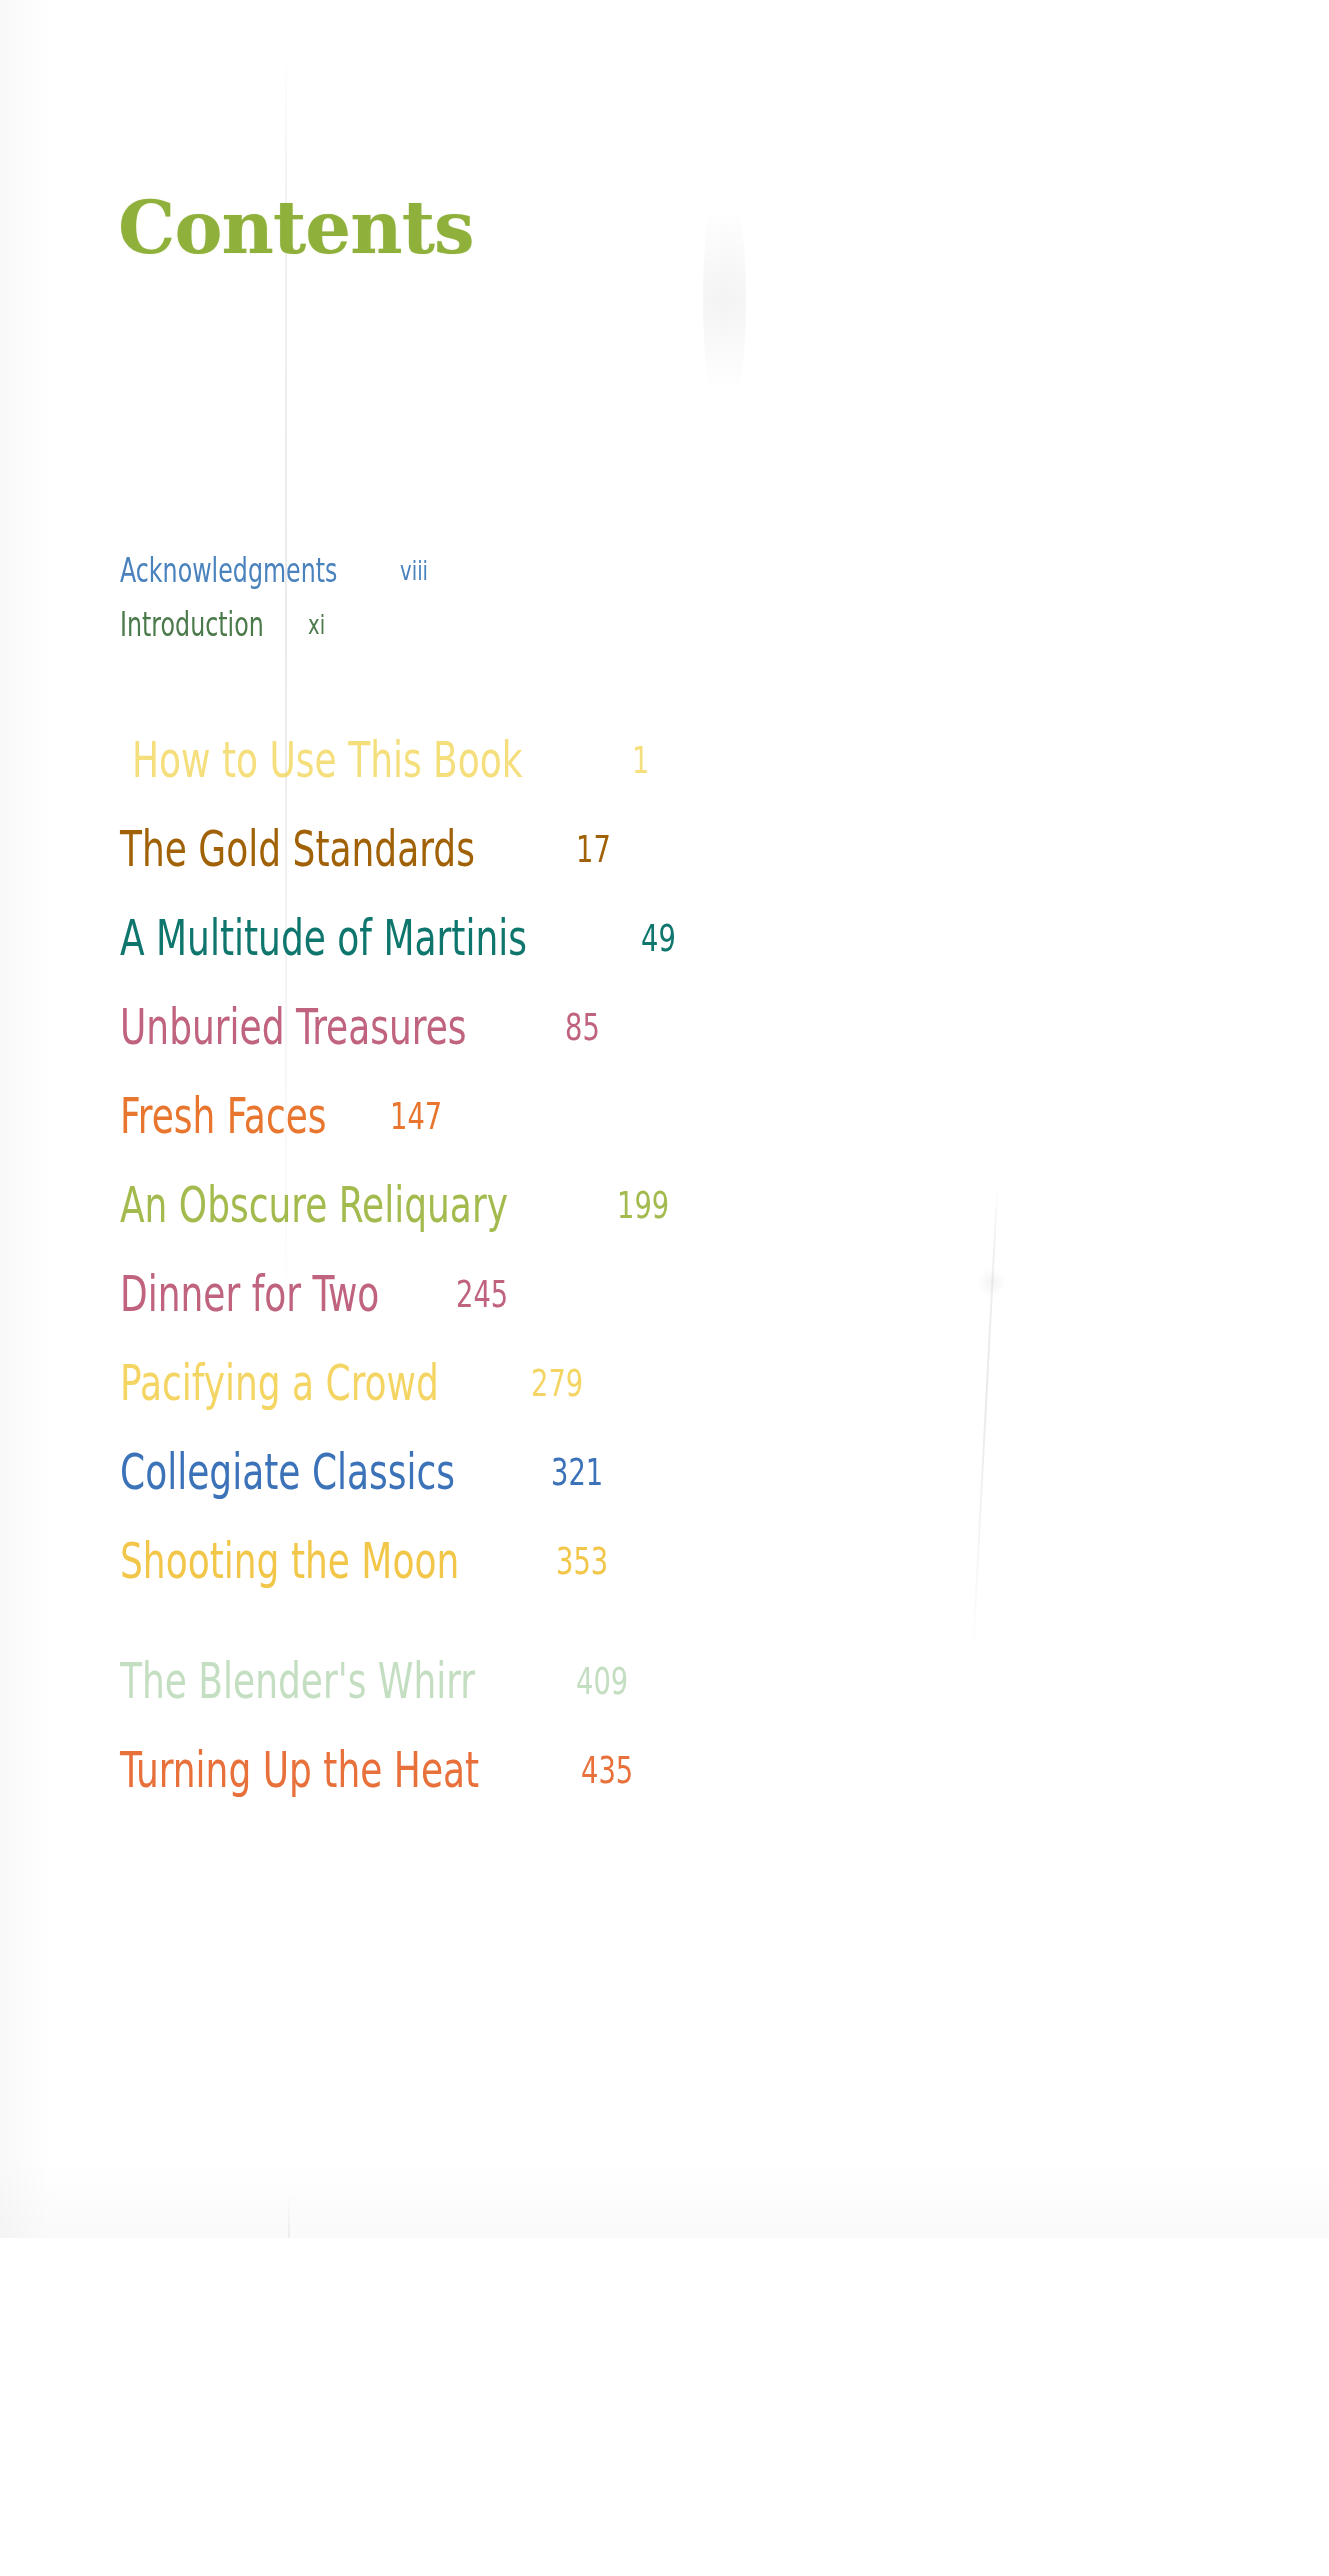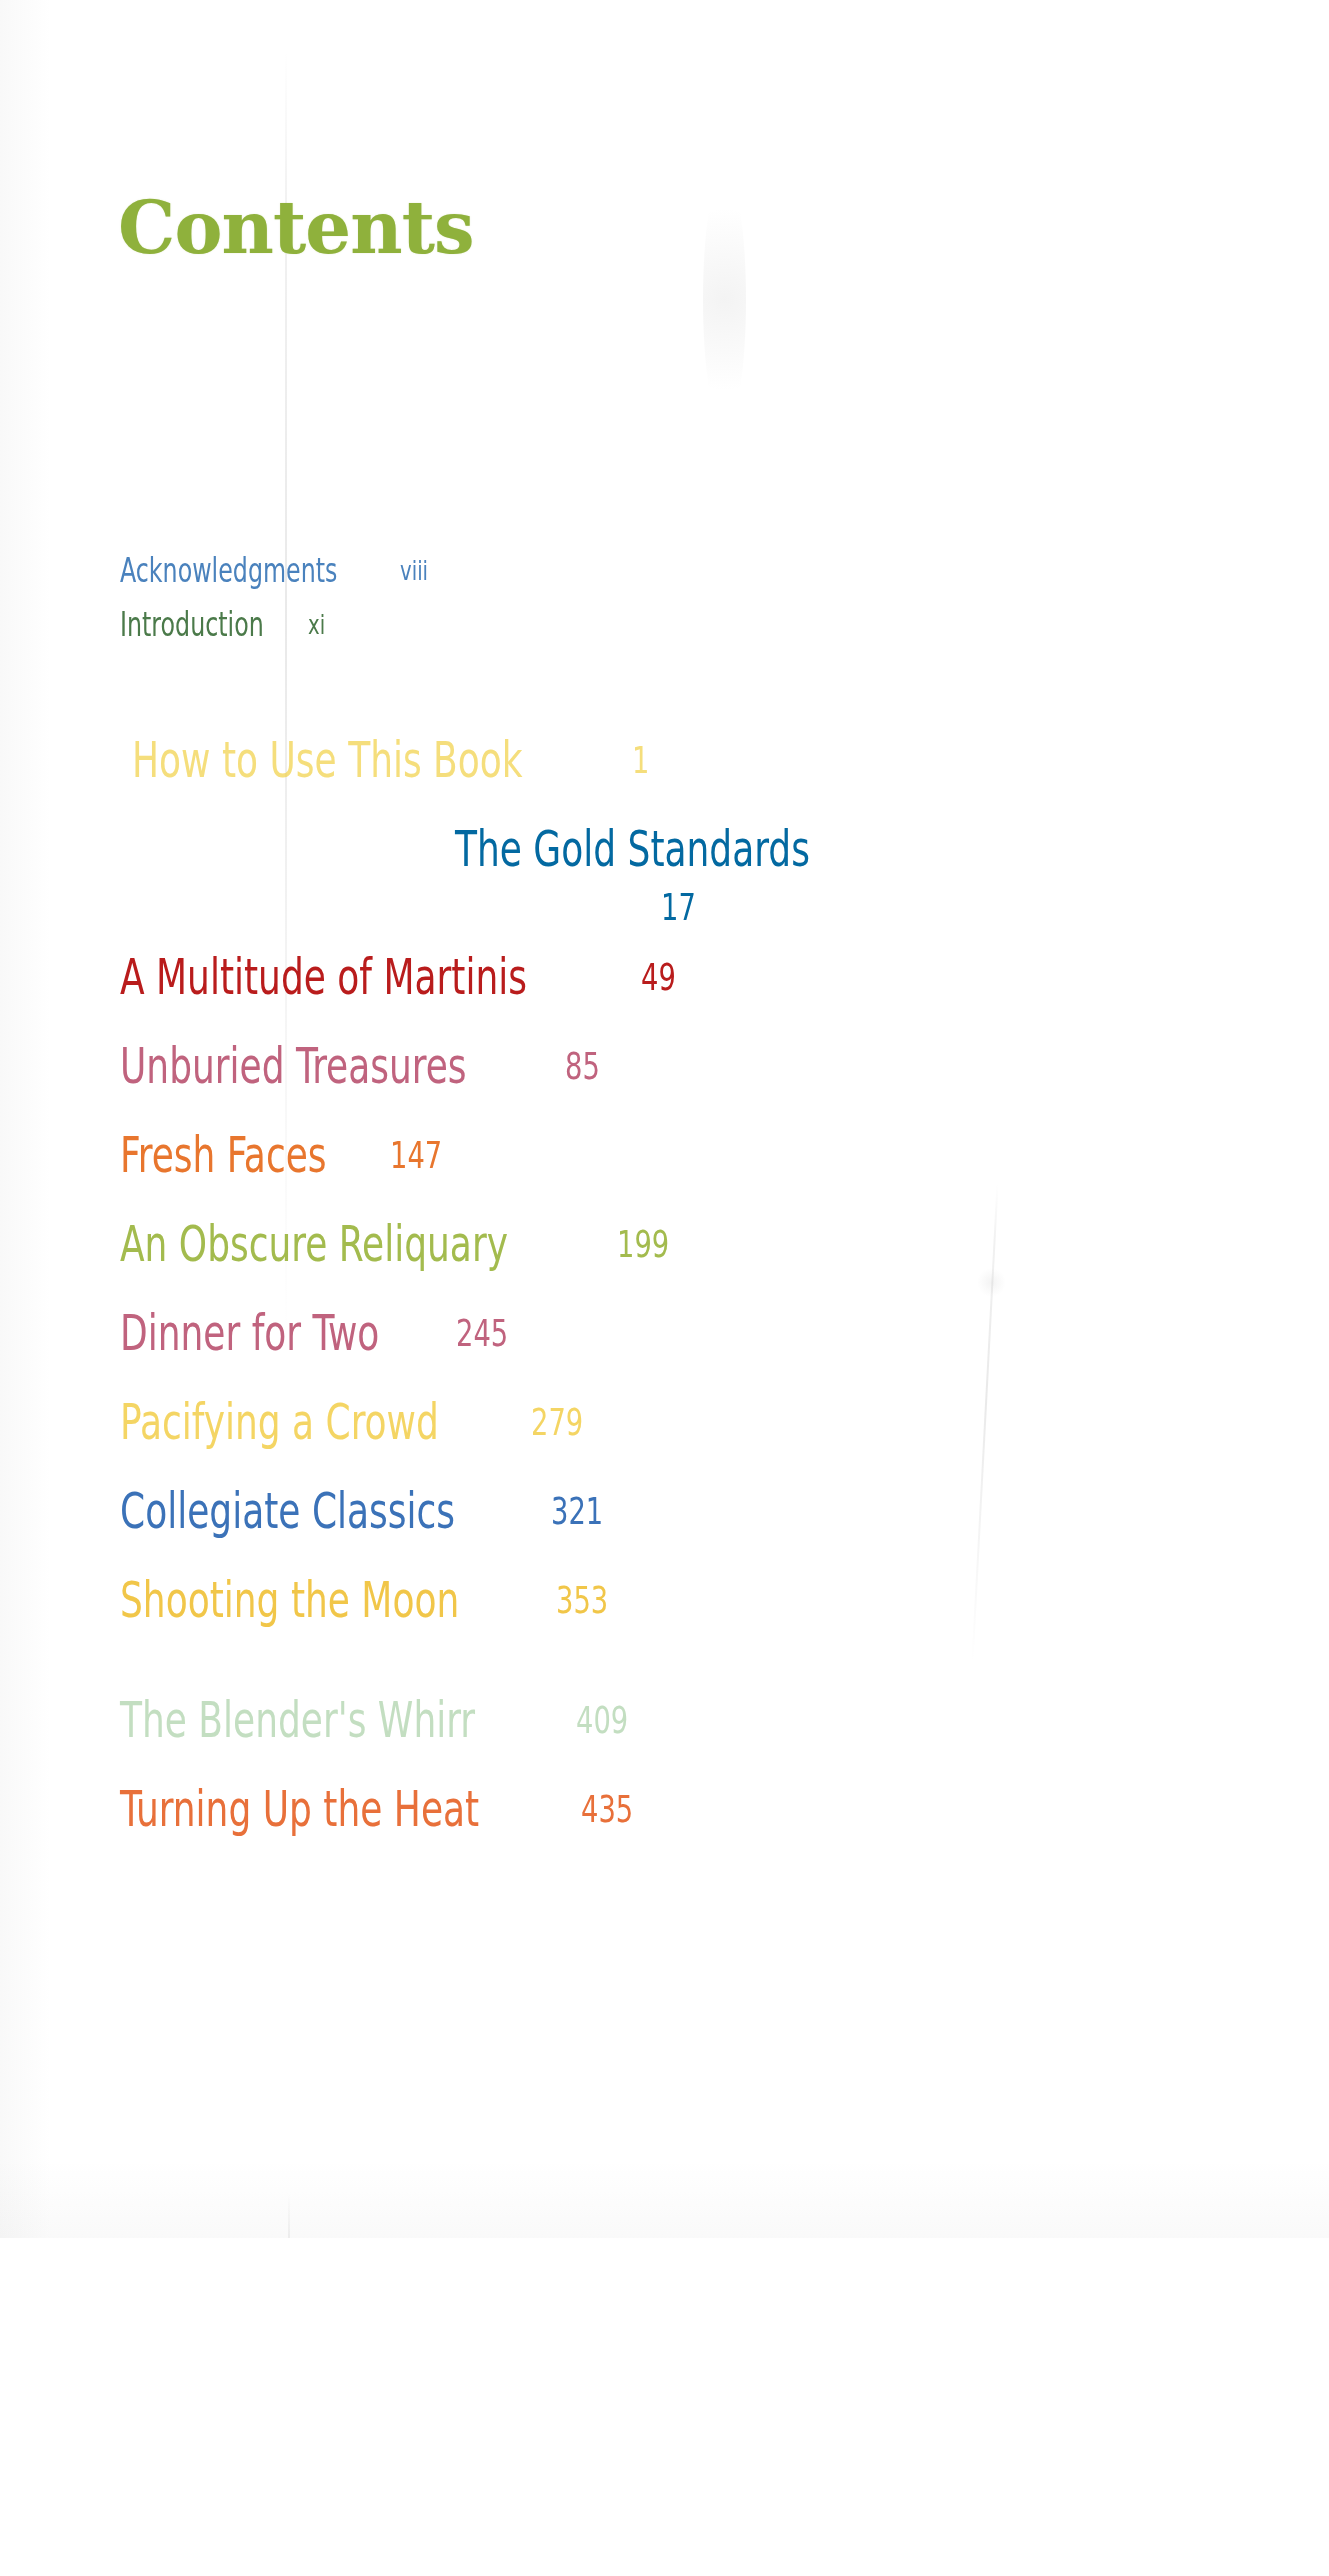--- a/index.html
+++ b/index.html
@@ -170,27 +170,27 @@
       <div class="sep-front-to-chapters"></div>
 
       <div class="toc-group chapters group-large">
 
         <div class="toc-entry" style="color: rgb(242, 210, 74); opacity: 0.72; margin-left: 12px;">
           <span class="title">How to Use This Book</span>
           <span class="page-no">1</span>
         </div>
         <div class="spacer-large"></div>
 
-        <div class="toc-entry" style="color: #0369a1; opacity: 1; flex-direction: column;">
+        <div class="toc-entry" style="color: #a16207; opacity: 1;">
           <span class="title">The Gold Standards</span>
           <span class="page-no">17</span>
         </div>
         <div class="spacer-large"></div>
 
-        <div class="toc-entry" style="color: #b91c1c; opacity: 1; margin-top: 39px;">
+        <div class="toc-entry" style="color: #0f766e; opacity: 1;">
           <span class="title">A Multitude of Martinis</span>
           <span class="page-no">49</span>
         </div>
         <div class="spacer-large"></div>
 
         <div class="toc-entry" style="color: rgb(192, 99, 126); opacity: 1;">
           <span class="title">Unburied Treasures</span>
           <span class="page-no">85</span>
         </div>
         <div class="spacer-large"></div>

